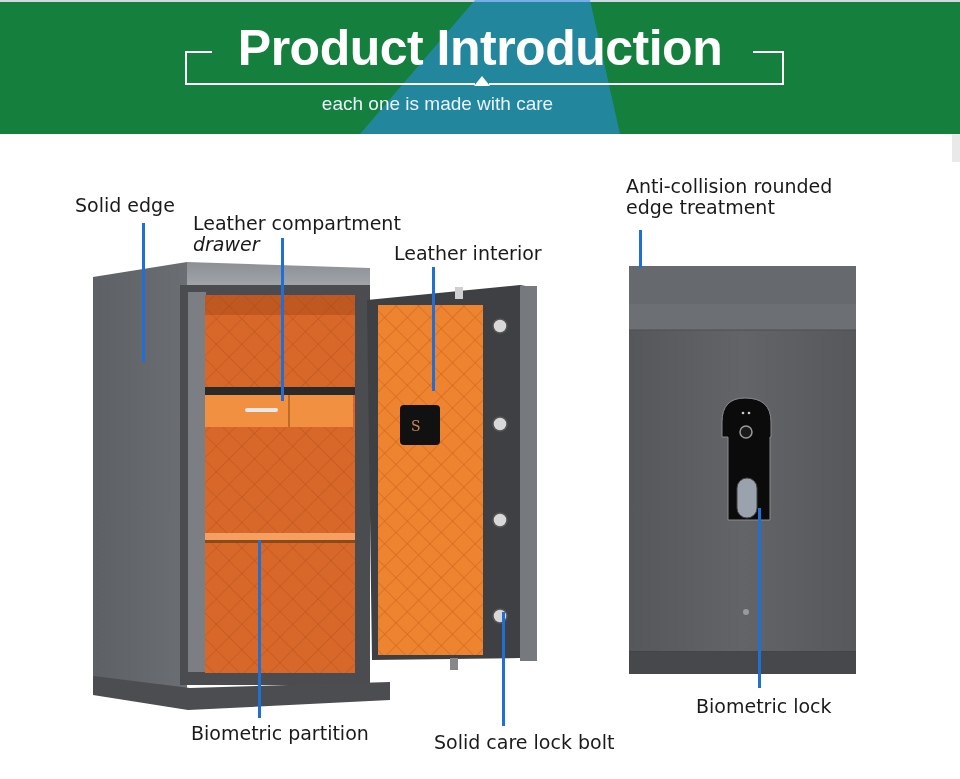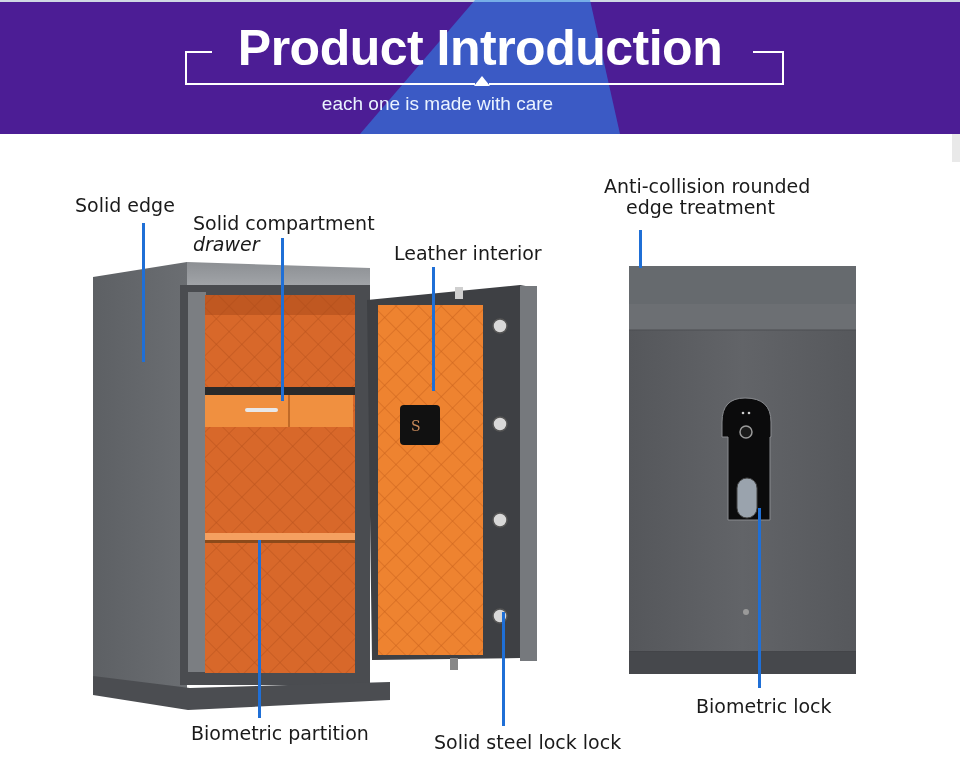--- a/index.html
+++ b/index.html
@@ -1,17 +1,17 @@
 <!DOCTYPE html>
 <html><head>
 <meta charset="utf-8">
 <style>
   html,body{margin:0;padding:0;}
   body{width:960px;height:779px;position:relative;overflow:hidden;background:#ffffff;font-family:"DejaVu Sans","Liberation Sans",sans-serif;}
-  .banner{position:absolute;left:0;top:0;width:960px;height:134px;background:#4c1d95;overflow:hidden;}
+  .banner{position:absolute;left:0;top:0;width:960px;height:134px;background:#15803d;overflow:hidden;}
   .banner .topline{position:absolute;left:0;top:0;width:960px;height:2px;background:#cfd8e3;}
   .banner .beam{position:absolute;left:0;top:0;width:960px;height:134px;}
   .banner-title{position:absolute;left:0;width:960px;top:18px;text-align:center;color:#fff;font-family:"Liberation Sans",sans-serif;font-weight:bold;font-size:50px;letter-spacing:-0.5px;line-height:60px;}
   .banner-sub{position:absolute;left:0;width:875px;top:92px;text-align:center;color:#eaf3ff;font-family:"Liberation Sans",sans-serif;font-size:19px;line-height:24px;}
   .frame{position:absolute;border-color:#ffffff;border-style:solid;}
   .gray-strip{position:absolute;left:952px;top:134px;width:8px;height:28px;background:#e9e9e9;}
 
   .label{position:absolute;color:#1a1a1a;font-family:"DejaVu Sans",sans-serif;font-size:19px;line-height:21px;white-space:nowrap;}
   .leader{position:absolute;width:3px;background:#1f6fd6;}
 
@@ -120,20 +120,20 @@
 
 <div class="leader" style="left:142px;top:223px;height:139px;"></div>
 <div class="leader" style="left:281px;top:238px;height:163px;"></div>
 <div class="leader" style="left:432px;top:267px;height:124px;"></div>
 <div class="leader" style="left:639px;top:230px;height:38px;"></div>
 <div class="leader" style="left:258px;top:540px;height:178px;"></div>
 <div class="leader" style="left:502px;top:612px;height:114px;"></div>
 <div class="leader" style="left:758px;top:508px;height:180px;"></div>
 
 <div class="label" style="left:75px;top:195px;">Solid edge</div>
-<div class="label" style="left:193px;top:213px;">Solid compartment</div>
+<div class="label" style="left:193px;top:213px;">Leather compartment</div>
 <div class="label" style="left:193px;top:234px;font-style:italic;">drawer</div>
 <div class="label" style="left:394px;top:243px;">Leather interior</div>
-<div class="label" style="left:604px;top:176px;">Anti-collision rounded</div>
+<div class="label" style="left:626px;top:176px;">Anti-collision rounded</div>
 <div class="label" style="left:626px;top:197px;text-align:right;">edge treatment</div>
 <div class="label" style="left:191px;top:723px;">Biometric partition</div>
-<div class="label" style="left:434px;top:732px;">Solid steel lock lock</div>
+<div class="label" style="left:434px;top:732px;">Solid care lock bolt</div>
 <div class="label" style="left:696px;top:696px;">Biometric lock</div>
 
 </body></html>

